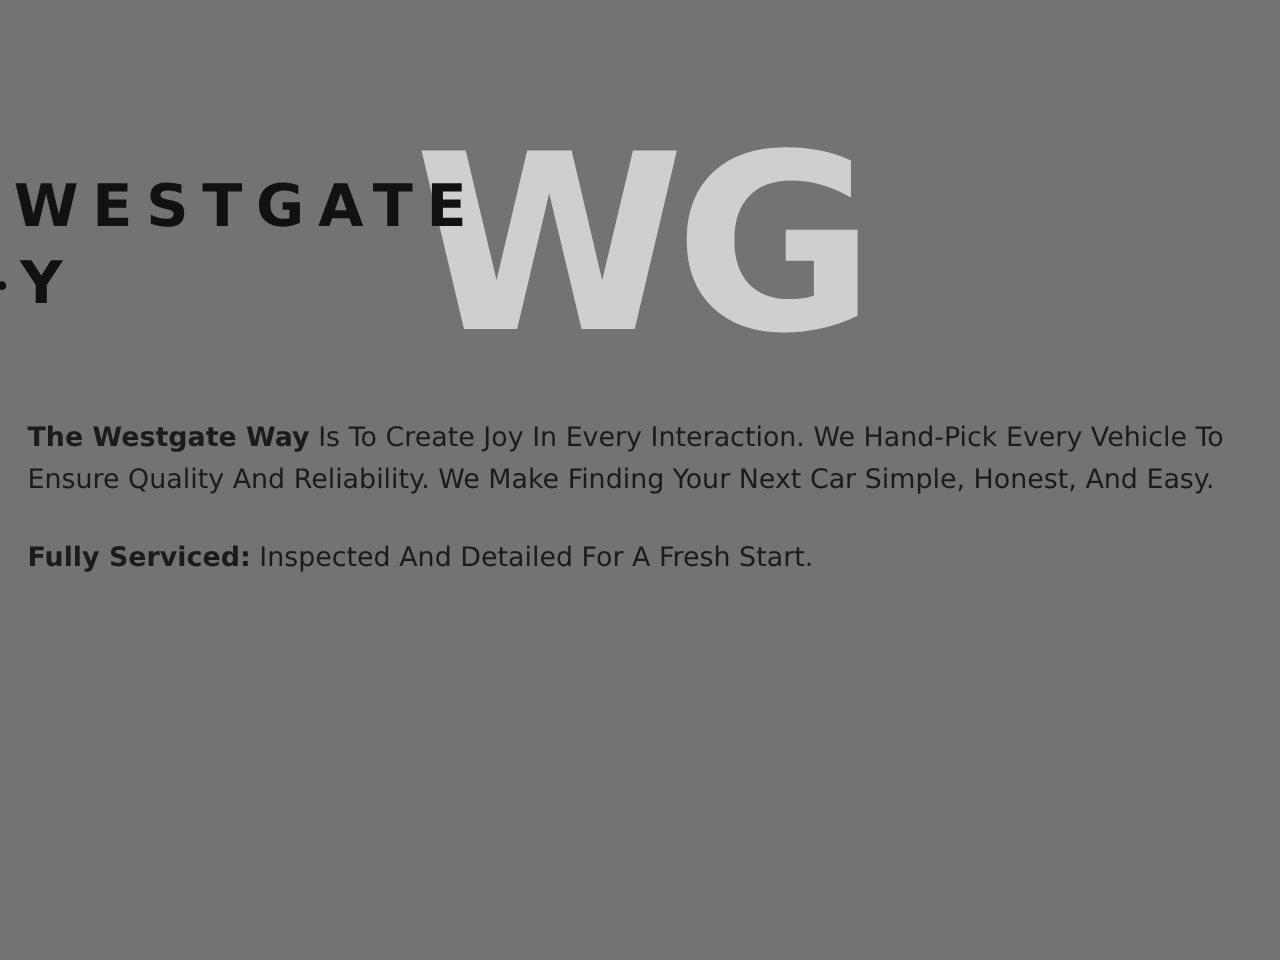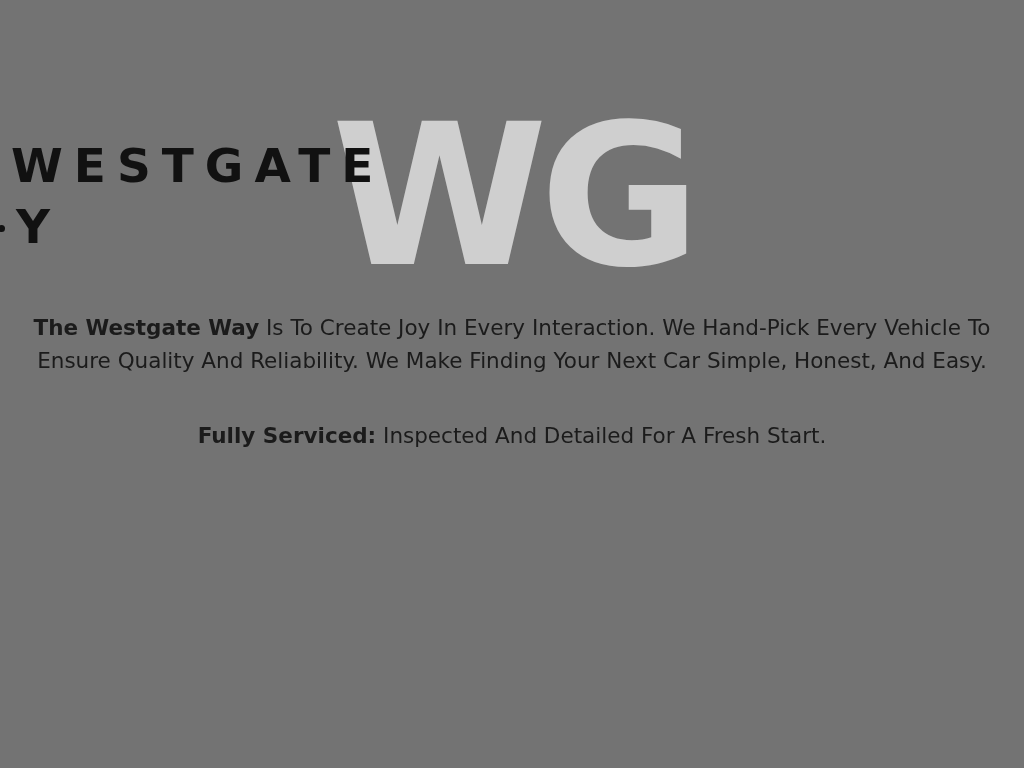--- a/index.html
+++ b/index.html
@@ -90,36 +90,36 @@
     background: #111111;
     margin: 0 4px 0 -2px;
     position: relative;
     top: 2px;
   }
 
   
   .copy {
     position: absolute;
     left: 0;
-    top: 311px;
+    top: 334px;
     width: 1024px;
-    text-align: center;
+    text-align: left;
   }
 
   .para {
     font-family: "DejaVu Sans", sans-serif;
     font-size: 21.5px;
     line-height: 33px;
     color: #1b1b1b;
     padding: 0 22px;
     margin: 0;
   }
 
   .para + .para {
-    margin-top: 42px;
+    margin-top: 30px;
   }
 
   .lead-in {
     font-weight: bold;
   }
 </style>
 </head>
 <body>
 
 <div class="page">

